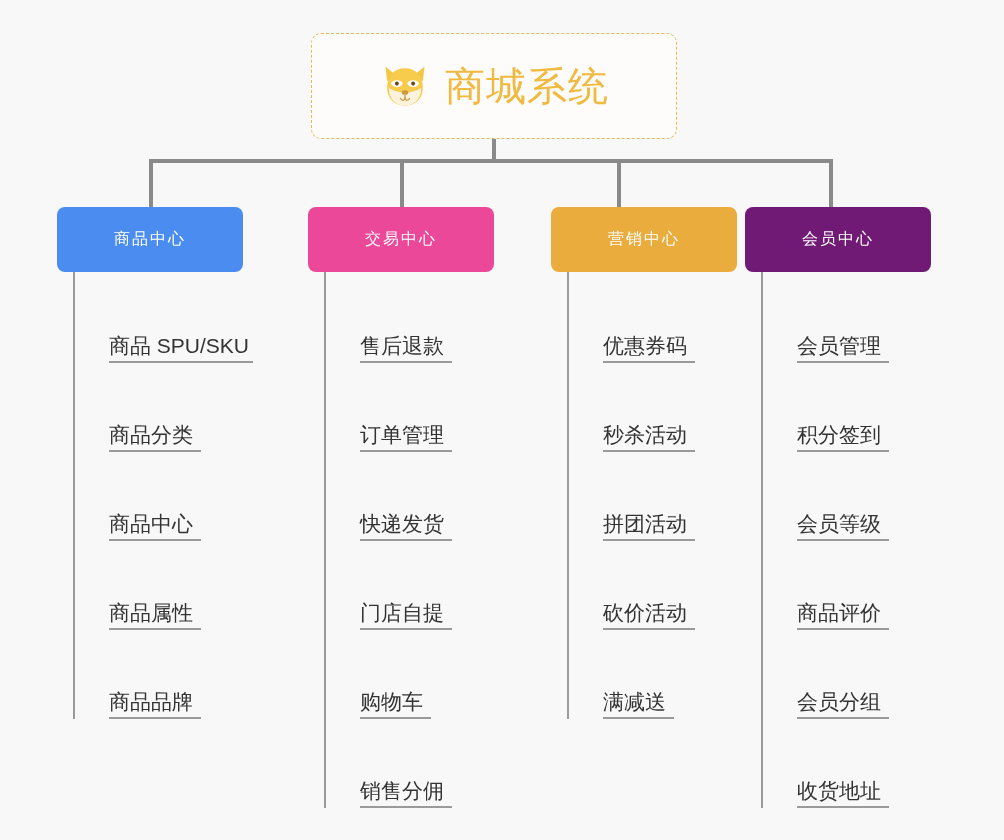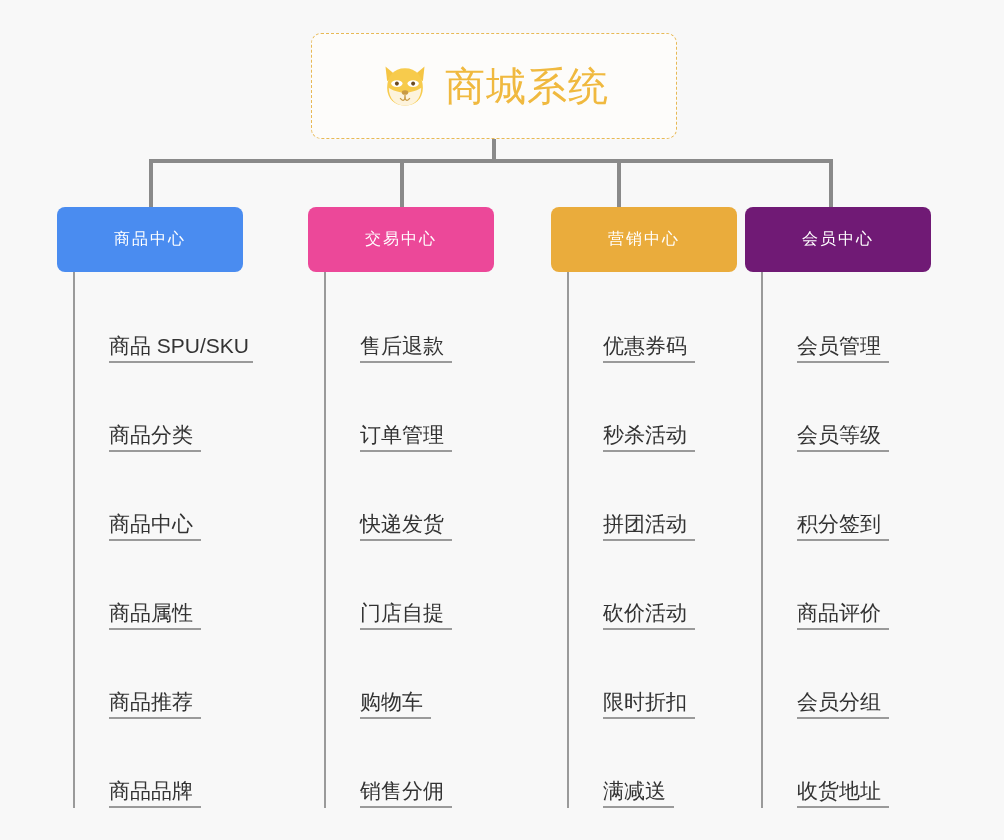--- a/index.html
+++ b/index.html
@@ -165,23 +165,20 @@
       <div class="leaf-item">
           <span class="leaf-label">商品分类</span>
         </div>
       <div class="leaf-item">
           <span class="leaf-label">商品中心</span>
         </div>
       <div class="leaf-item">
           <span class="leaf-label">商品属性</span>
         </div>
       <div class="leaf-item">
-          <span class="leaf-label">商品推荐</span>
-        </div>
-      <div class="leaf-item">
           <span class="leaf-label">商品品牌</span>
         </div>
     </div>
   </div>
 
   <div class="branch branch-2">
     <div class="branch-head" style="background-color: #ec4899;">
       <span>交易中心</span>
     </div>
     <div class="leaf-list">
@@ -217,43 +214,40 @@
       <div class="leaf-item">
           <span class="leaf-label">秒杀活动</span>
         </div>
       <div class="leaf-item">
           <span class="leaf-label">拼团活动</span>
         </div>
       <div class="leaf-item">
           <span class="leaf-label">砍价活动</span>
         </div>
       <div class="leaf-item">
-          <span class="leaf-label">限时折扣</span>
-        </div>
-      <div class="leaf-item">
           <span class="leaf-label">满减送</span>
         </div>
     </div>
   </div>
 
   <div class="branch branch-4">
     <div class="branch-head" style="background-color: #701a75; justify-content: center;">
       <span>会员中心</span>
     </div>
     <div class="leaf-list">
       <div class="leaf-item">
           <span class="leaf-label">会员管理</span>
         </div>
       <div class="leaf-item">
+          <span class="leaf-label">积分签到</span>
+        </div>
+      <div class="leaf-item">
           <span class="leaf-label">会员等级</span>
         </div>
       <div class="leaf-item">
-          <span class="leaf-label">积分签到</span>
-        </div>
-      <div class="leaf-item">
           <span class="leaf-label">商品评价</span>
         </div>
       <div class="leaf-item">
           <span class="leaf-label">会员分组</span>
         </div>
       <div class="leaf-item">
           <span class="leaf-label">收货地址</span>
         </div>
     </div>
   </div>

